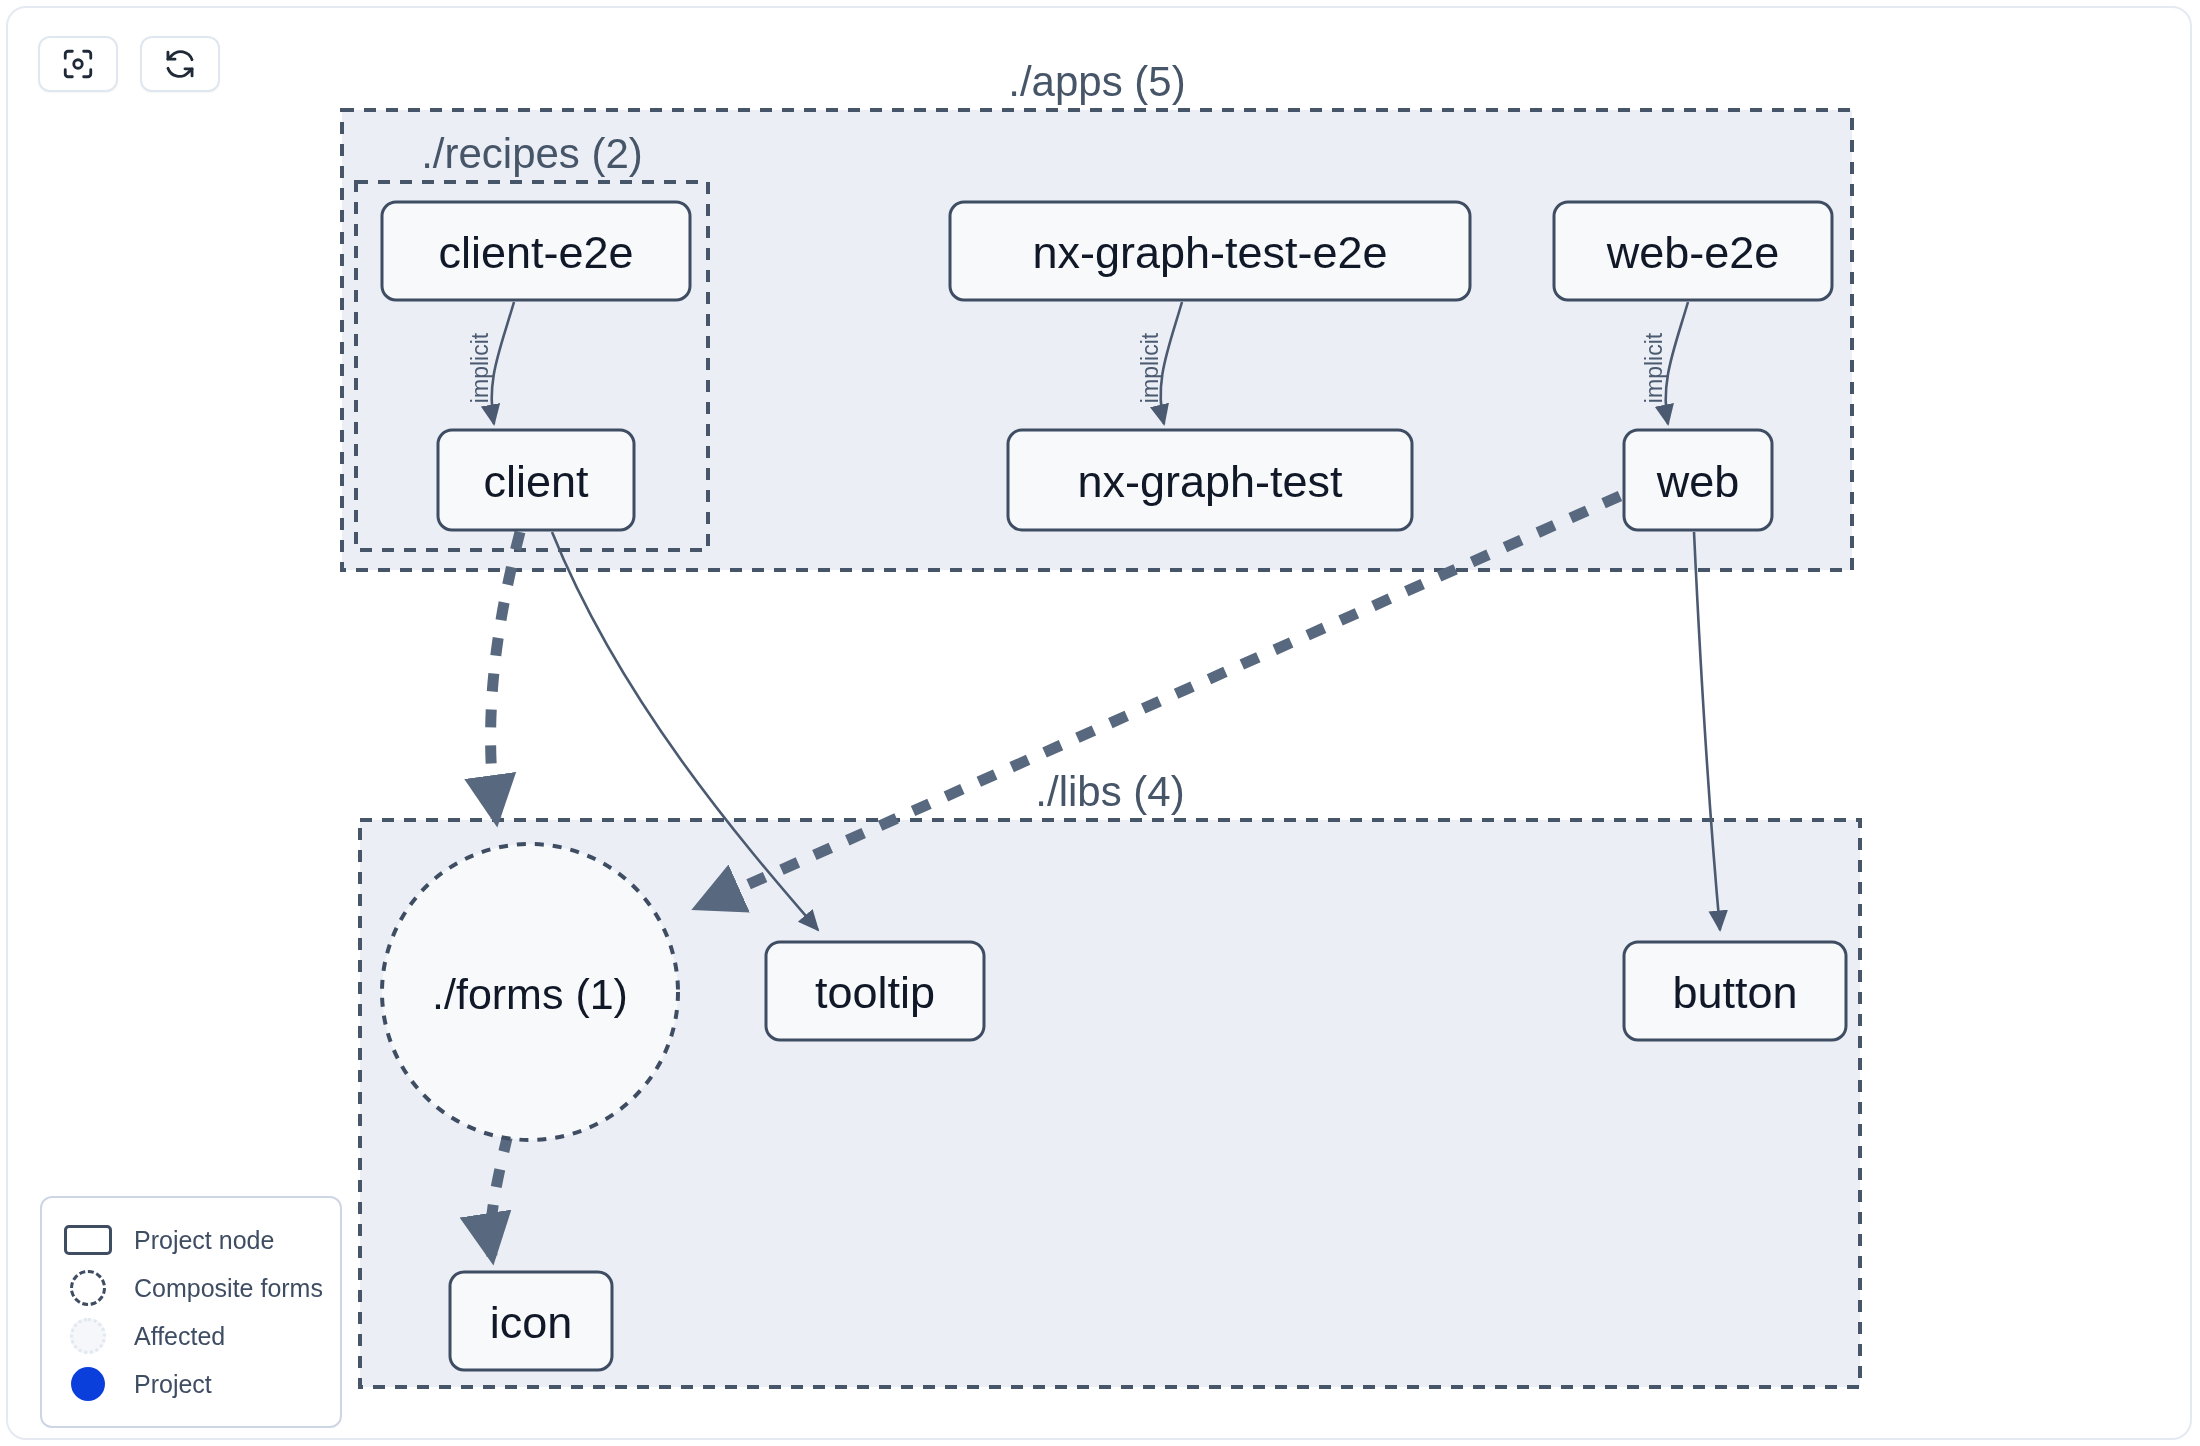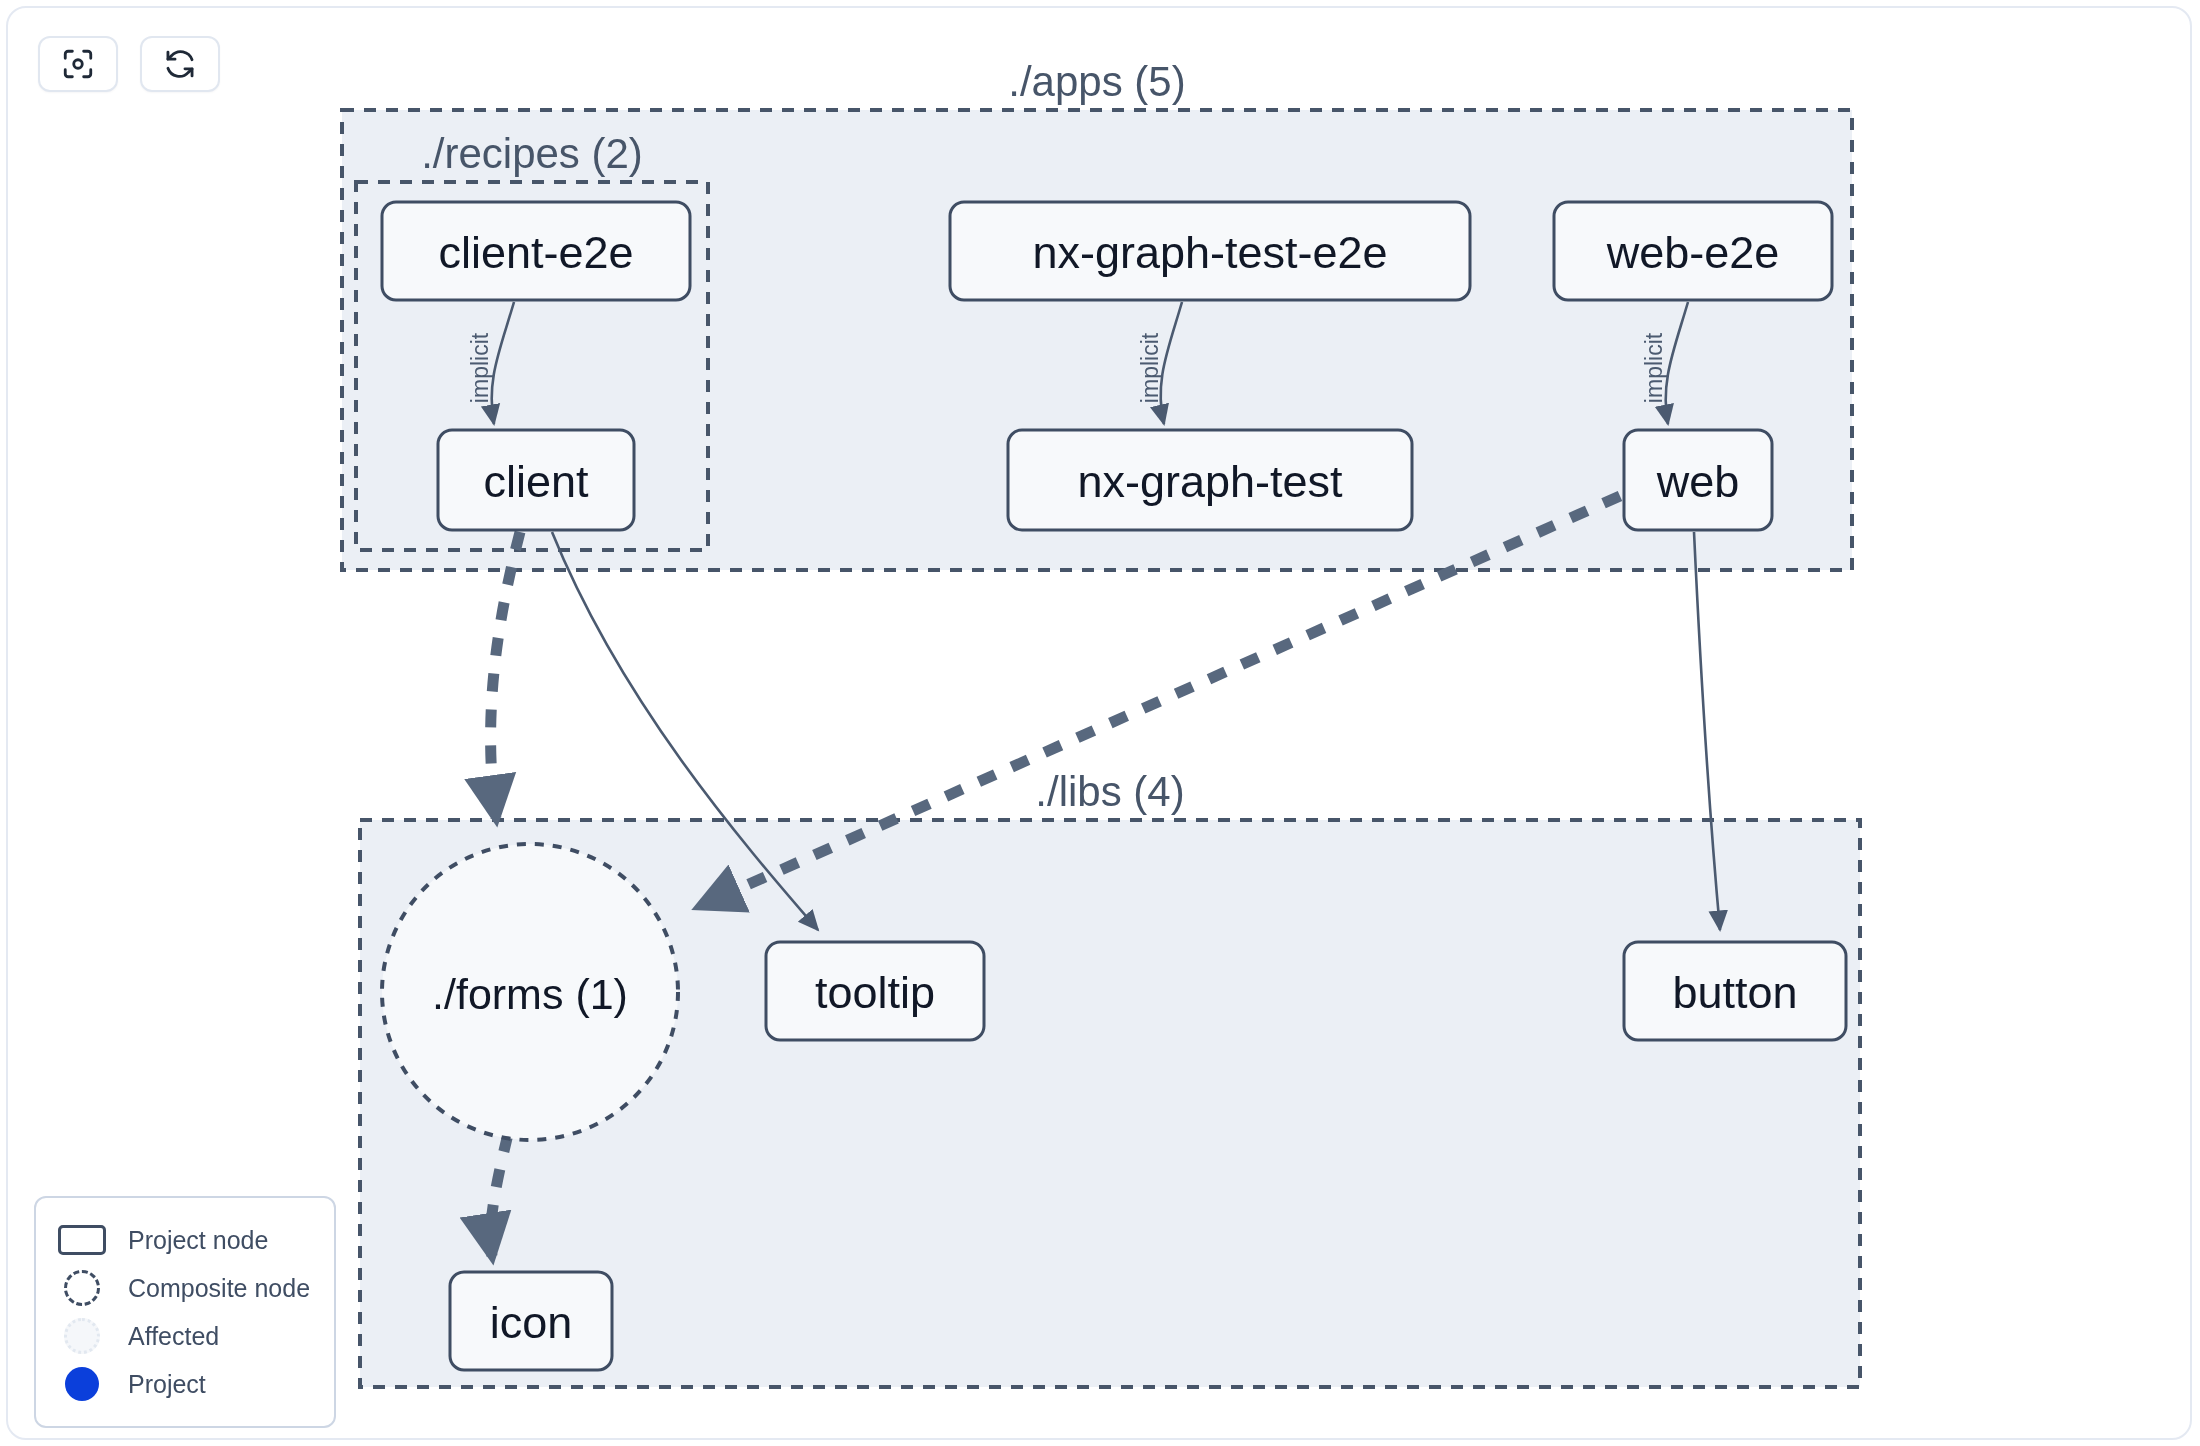--- a/index.html
+++ b/index.html
@@ -106,21 +106,21 @@
     fill: #4b5a70;
     font-family: "Liberation Sans", sans-serif;
     font-size: 23px;
     text-anchor: middle;
   }
   .arrow-fill { fill: #58687e; }
   .arrow-thin-fill { fill: #4b5a70; }
   
   #legend {
     position: absolute;
-    left: 34px;
+    left: 40px;
     top: 1196px;
     width: 302px;
     box-sizing: border-box;
     border: 2px solid #cdd6e4;
     border-radius: 12px;
     background: #ffffff;
     padding: 18px 20px;
     z-index: 40;
   }
   .legend-row {
@@ -315,21 +315,21 @@
     <div class="legend-row">
       <span class="legend-swatch">
         <span class="sw-project"></span>
       </span>
       <span class="legend-text">Project node</span>
     </div>
     <div class="legend-row">
       <span class="legend-swatch">
         <span class="sw-composite"></span>
       </span>
-      <span class="legend-text">Composite node</span>
+      <span class="legend-text">Composite forms</span>
     </div>
     <div class="legend-row">
       <span class="legend-swatch">
         <span class="sw-affected"></span>
       </span>
       <span class="legend-text">Affected</span>
     </div>
     <div class="legend-row">
       <span class="legend-swatch">
         <span class="sw-touched"></span>

